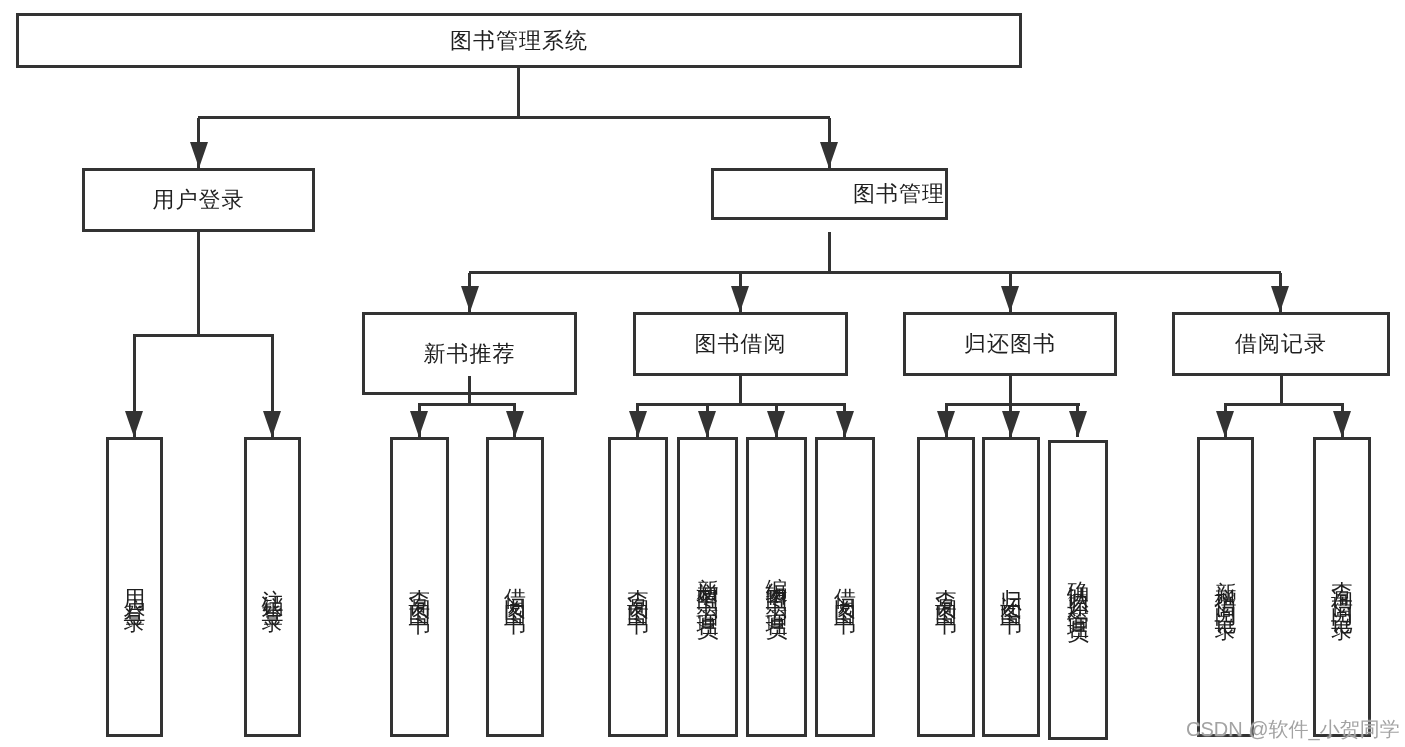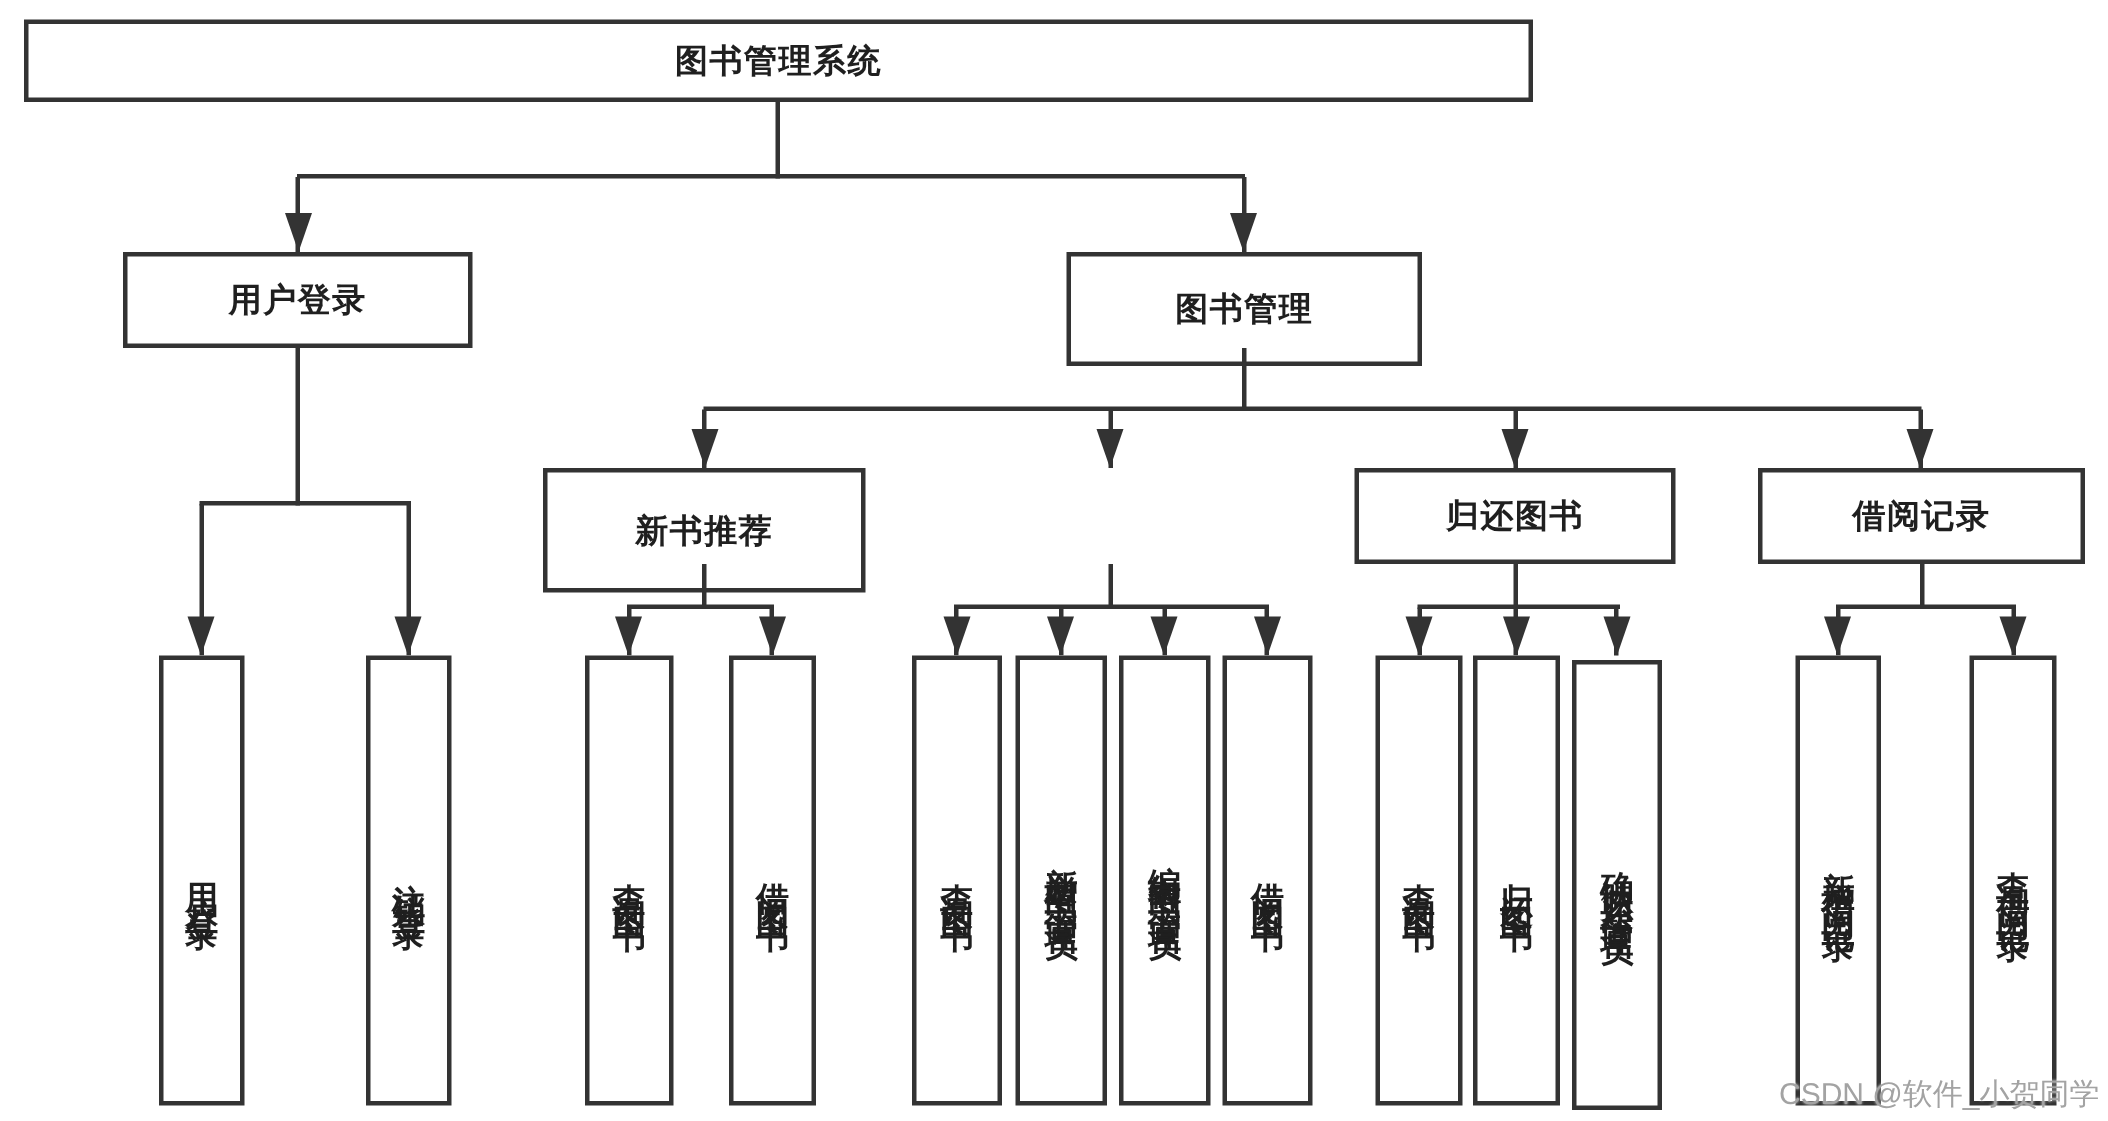--- a/index.html
+++ b/index.html
@@ -16,21 +16,20 @@
   }
   .box {
     position: absolute;
     box-sizing: border-box;
     border: 3px solid var(--line, #333333);
     background: #ffffff;
     display: flex;
     align-items: center;
     justify-content: center;
     color: var(--text, #1f1f1f);
-    font-weight: bold;
   }
   .hbox { font-size: 22px; letter-spacing: 1px; white-space: nowrap; }
   .vbox .vtext {
     writing-mode: vertical-rl;
     text-orientation: mixed;
     font-size: 22px;
     line-height: 1;
     letter-spacing: 8px;
     white-space: nowrap;
   }
@@ -67,21 +66,21 @@
   <div class="vline" style="left:517px; top:68px; height:51px;"></div>
   <div class="hline" style="left:198px; top:116px; width:632px;"></div>
   <div class="vline" style="left:197px; top:118px; height:50px;"></div>
   <div class="arrow" style="left:190px; top:142px;"></div>
   <div class="vline" style="left:828px; top:118px; height:50px;"></div>
   <div class="arrow" style="left:820px; top:142px;"></div>
 
   <div class="box hbox" style="left:82px; top:168px; width:233px; height:64px;">
     <span>用户登录</span>
   </div>
-  <div class="box hbox" style="left:711px; top:168px; width:237px; height:76px;">
+  <div class="box hbox" style="left:711px; top:168px; width:237px; height:52px;justify-content:flex-end;">
     <span>图书管理</span>
   </div>
 
   <div class="vline" style="left:197px; top:232px; height:105px;"></div>
   <div class="hline" style="left:133px; top:334px; width:141px;"></div>
   <div class="vline" style="left:133px; top:336px; height:101px;"></div>
   <div class="arrow" style="left:125px; top:411px;"></div>
   <div class="vline" style="left:271px; top:336px; height:101px;"></div>
   <div class="arrow" style="left:263px; top:411px;"></div>
 
@@ -91,20 +90,23 @@
   <div class="arrow" style="left:461px; top:286px;"></div>
   <div class="vline" style="left:739px; top:273px; height:39px;"></div>
   <div class="arrow" style="left:731px; top:286px;"></div>
   <div class="vline" style="left:1009px; top:273px; height:39px;"></div>
   <div class="arrow" style="left:1001px; top:286px;"></div>
   <div class="vline" style="left:1279px; top:273px; height:39px;"></div>
   <div class="arrow" style="left:1271px; top:286px;"></div>
 
   <div class="box hbox" style="left:362px; top:312px; width:215px; height:83px;">
     <span>新书推荐</span>
+  </div>
+  <div class="box hbox" style="left:633px; top:312px; width:215px; height:64px;">
+    <span>图书借阅</span>
   </div>
   <div class="box hbox" style="left:903px; top:312px; width:214px; height:64px;">
     <span>归还图书</span>
   </div>
   <div class="box hbox" style="left:1172px; top:312px; width:218px; height:64px;">
     <span>借阅记录</span>
   </div>
 
   <div class="vline" style="left:468px; top:376px; height:30px;"></div>
   <div class="hline" style="left:418px; top:403px; width:98px;"></div>

